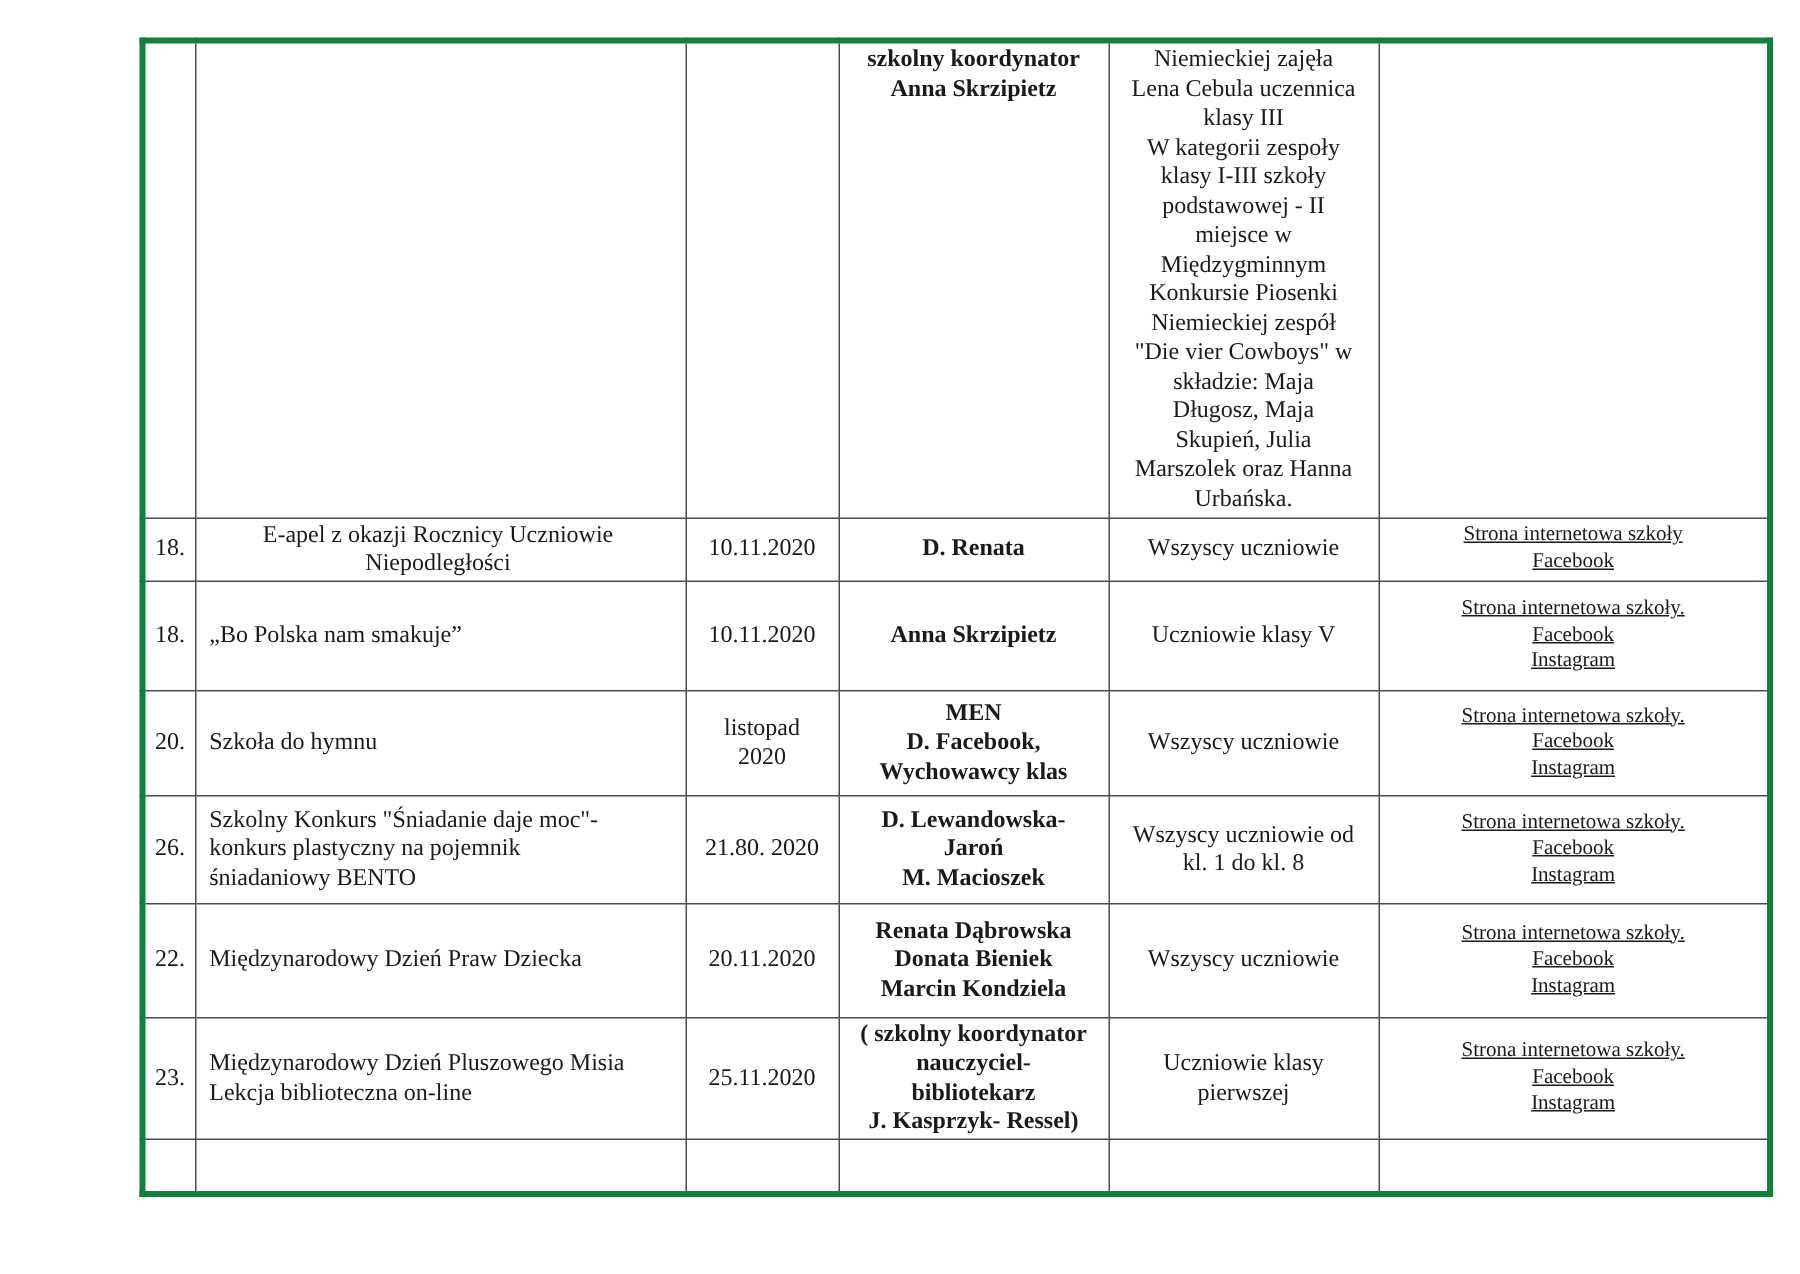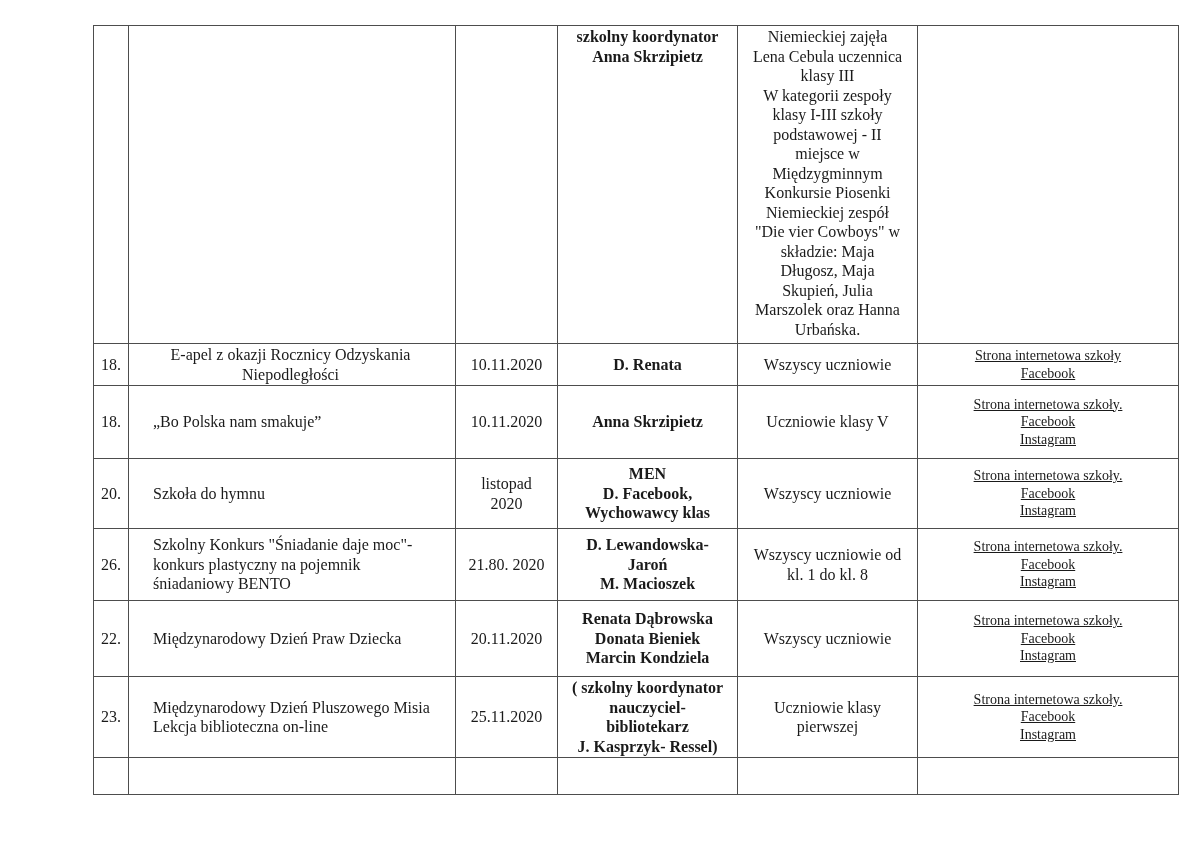--- a/index.html
+++ b/index.html
@@ -18,37 +18,37 @@
     position: relative;
     width: 1200px;
     height: 849px;
     background: #ffffff;
   }
   table.schedule {
     border-collapse: collapse;
     table-layout: fixed;
     width: 1085px;
     margin: 25px 0 0 93px;
-    border: 1px solid #15803d;
+    border: 4px solid #15803d;
   }
   td {
     border: 1px solid #4d4d4d;
     padding: 1px 3px;
     font-size: 16px;
     line-height: 1.22;
     vertical-align: middle;
     text-align: center;
     white-space: pre-line;
     overflow: hidden;
     word-wrap: break-word;
   }
   td.c-num { padding: 1px 1px; }
   td.c-event {
     text-align: left;
-    padding-left: 24px;
+    padding-left: 9px;
     padding-right: 6px;
   }
   tr.center-event td.c-event { text-align: center; padding-left: 3px; }
   td.c-coord { font-weight: bold; }
   td.c-pub {
     font-size: 14px;
     line-height: 1.26;
     text-decoration: underline;
   }
   tr.row-cont td { vertical-align: top; }
@@ -94,21 +94,21 @@
 "Die vier Cowboys" w
 składzie: Maja
 Długosz, Maja
 Skupień, Julia
 Marszolek oraz Hanna
 Urbańska.</td>
         <td class="c-pub"></td>
       </tr>
       <tr class="row-18 center-event">
         <td class="c-num">18.</td>
-        <td class="c-event">E-apel z okazji Rocznicy Odzyskania
+        <td class="c-event">E-apel z okazji Rocznicy Uczniowie
 Niepodległości</td>
         <td class="c-date">10.11.2020</td>
         <td class="c-coord">D. Renata</td>
         <td class="c-aud">Wszyscy uczniowie</td>
         <td class="c-pub">Strona internetowa szkoły
 Facebook</td>
       </tr>
       <tr class="row-19">
         <td class="c-num">18.</td>
         <td class="c-event">„Bo Polska nam smakuje”</td>

